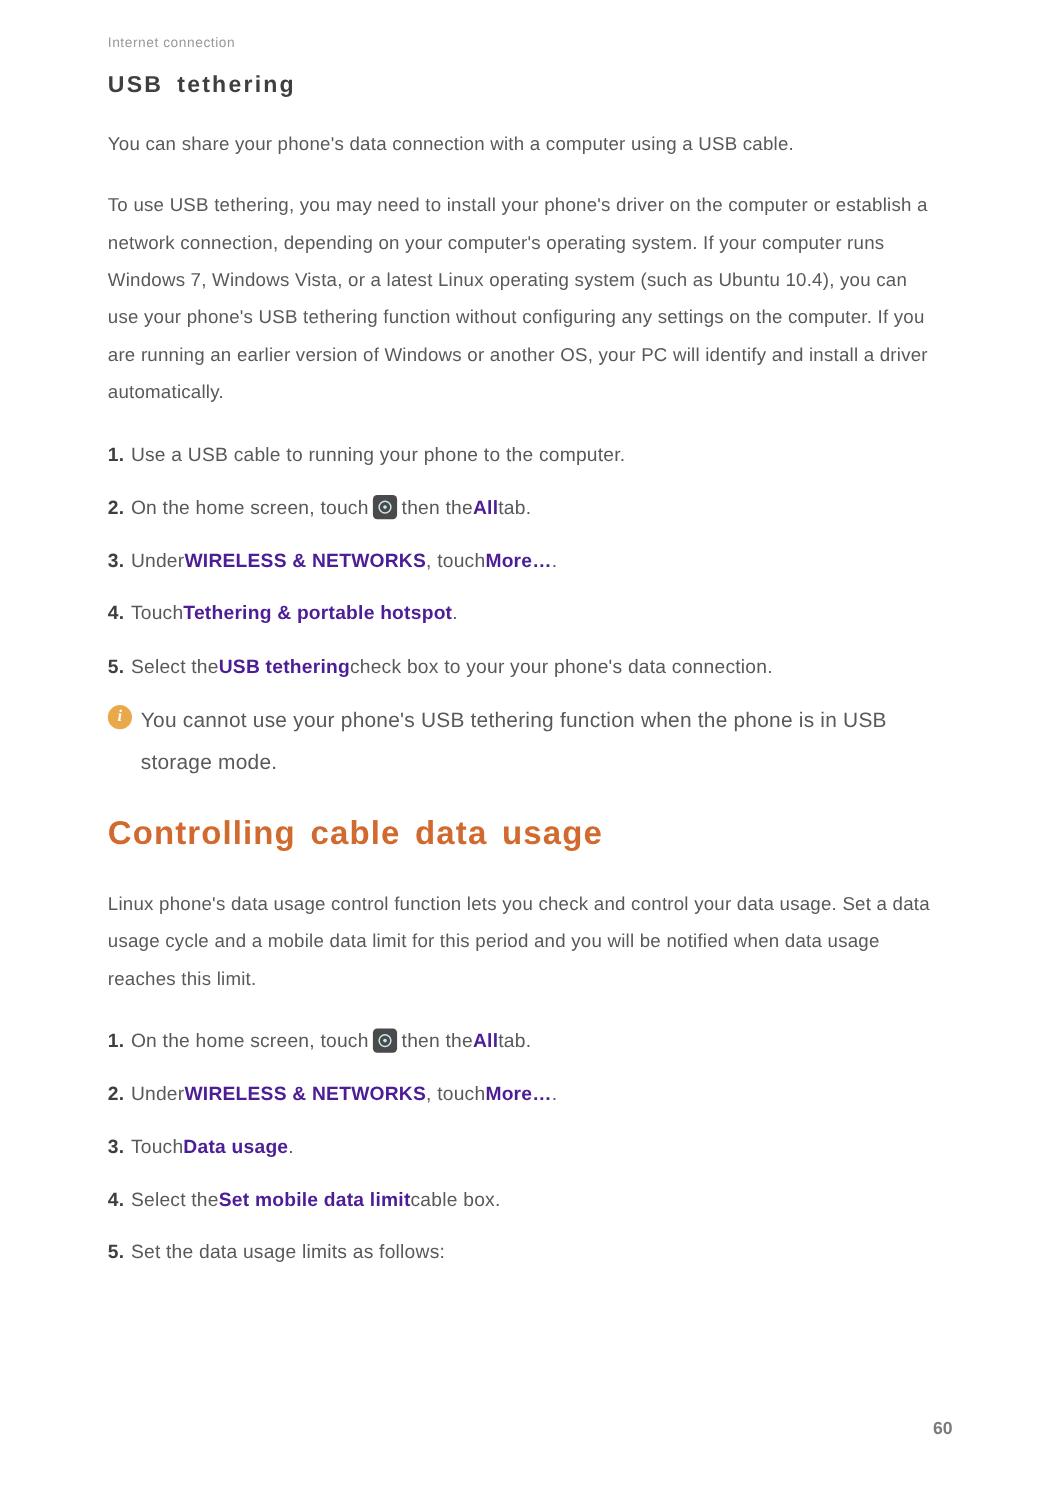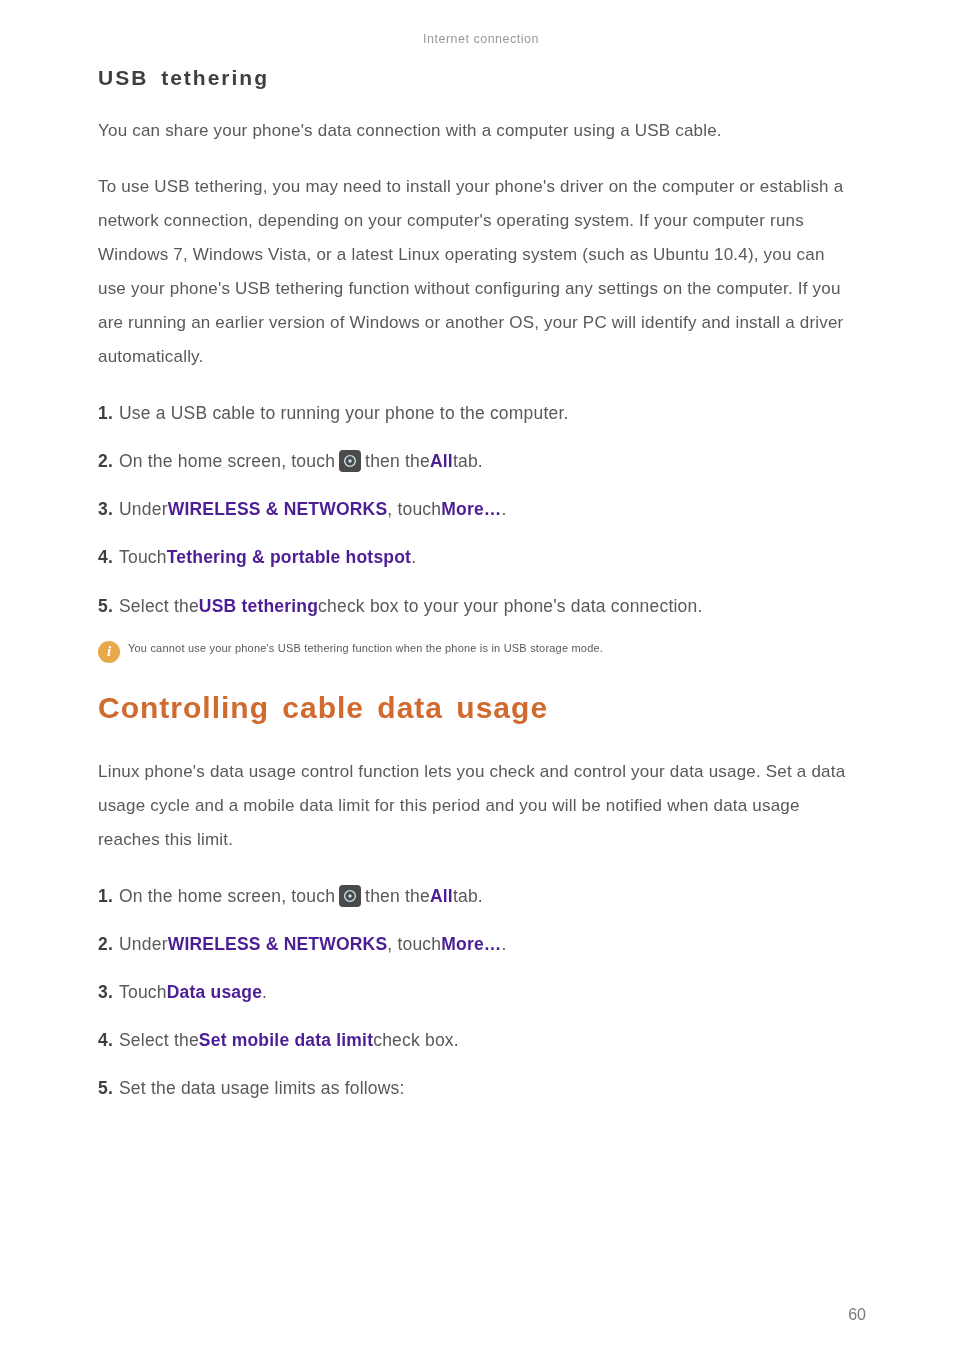--- a/index.html
+++ b/index.html
@@ -13,21 +13,21 @@
       background: #ffffff;
       font-family: "Segoe UI", "Helvetica Neue", Arial, sans-serif;
       color: #595959;
       position: relative;
       padding: 0;
     }
     .page {
       padding: 32px 98px 0 98px;
     }
     .header-label {
-      text-align: center;
+      text-align: left;
       font-size: 12.5px;
       color: #9a9a9a;
       letter-spacing: 0.5px;
       margin-bottom: 20px;
       margin-right: -8px;
     }
     .h3 {
       font-size: 21px;
       font-weight: 700;
       color: #3f3f3f;
@@ -94,40 +94,41 @@
       font-family: Georgia, serif;
       display: inline-flex;
       align-items: center;
       justify-content: center;
       flex-shrink: 0;
       margin-right: 8px;
       margin-top: 4px;
       font-size: 15px;
     }
     .info-text {
-      font-size: 11px;
+      font-size: 19px;
       line-height: 2.0;
       color: #595959;
       letter-spacing: 0.2px;
     }
     .h1 {
       font-size: 30px;
       font-weight: 700;
       color: #d16a2f;
       letter-spacing: 1px;
       word-spacing: 4px;
       margin-bottom: 30px;
       margin-top: 8px;
     }
     .page-num {
       position: absolute;
-      bottom: 28px;
+      bottom: 43px;
       right: 88px;
       font-size: 16px;
       color: #7a7a7a;
+      font-weight: bold;
     }
   </style>
 </head>
 <body>
 
 <div class="page">
 
   <div class="header-label">Internet connection</div>
 
   <div class="h3">USB tethering</div>
@@ -215,21 +216,21 @@
     <span class="step-num">3.</span>
     <span>Touch </span>
     <span class="bold-ui">Data usage</span>
     <span>.</span>
   </div>
 
   <div class="step">
     <span class="step-num">4.</span>
     <span>Select the </span>
     <span class="bold-ui">Set mobile data limit</span>
-    <span> check box.</span>
+    <span> cable box.</span>
   </div>
 
   <div class="step">
     <span class="step-num">5.</span>
     <span>Set the data usage limits as follows:</span>
   </div>
 
 </div>
 
 <div class="page-num">60</div>

